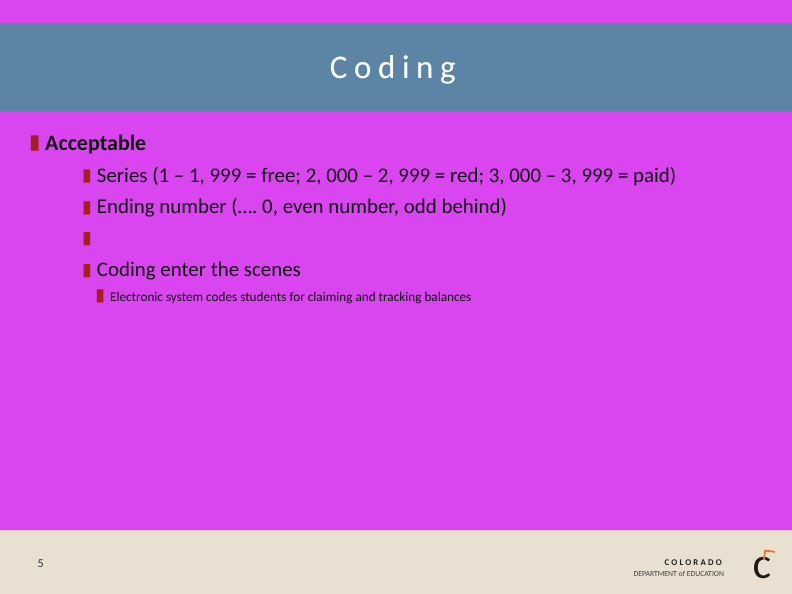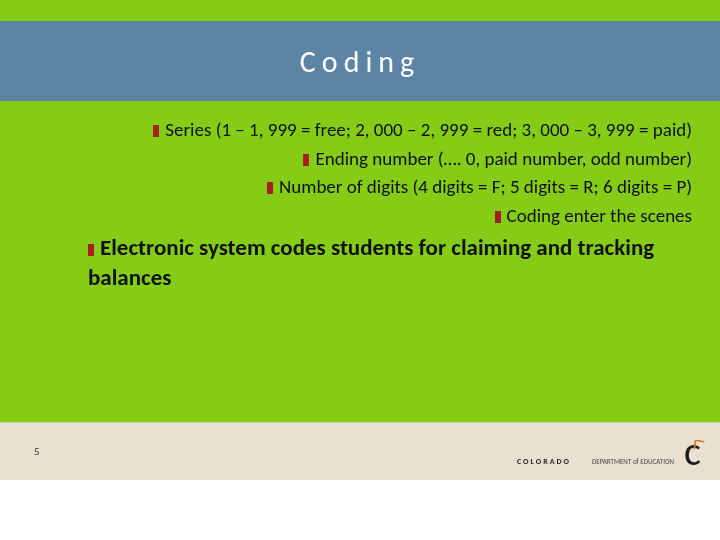--- a/index.html
+++ b/index.html
@@ -1,17 +1,17 @@
 <!DOCTYPE html>
 <html><head>
 <meta charset="utf-8">
 <style>
   * { margin: 0; padding: 0; box-sizing: border-box; }
   html, body { width: 720px; height: 540px; font-family: Calibri, Arial, sans-serif; background: #fff; overflow: hidden; }
-  .slide { width: 720px; height: 480px; position: relative; background: #84cc16; }
+  .slide { width: 720px; height: 540px; position: relative; background: #d946ef; }
   .title-band {
     position: absolute;
     top: 21px;
     left: 0;
     width: 720px;
     height: 80px;
     background: #5b84a5;
     display: flex;
     align-items: center;
     justify-content: center;
@@ -36,22 +36,22 @@
     background: #a61f1f;
     margin-right: 6px;
     vertical-align: -1px;
   }
   .bullet-marker.sm {
     width: 6px;
     height: 12px;
     vertical-align: -1px;
   }
   .lvl0 { font-size: 20px; font-weight: 700; margin-bottom: 6px; }
-  .lvl1 { font-size: 19px; font-weight: 400; margin-left: 30px; margin-bottom: 4px; line-height: 1.3; text-align: right; }
-  .lvl2 { font-size: 23px; font-weight: 700; margin-left: 60px; margin-bottom: 4px; line-height: 1.3; }
+  .lvl1 { font-size: 19px; font-weight: 400; margin-left: 48px; margin-bottom: 4px; line-height: 1.3; }
+  .lvl2 { font-size: 12px; font-weight: 400; margin-left: 60px; margin-bottom: 4px; line-height: 1.3; }
   .footer {
     position: absolute;
     left: 0;
     bottom: 0;
     width: 720px;
     height: 58px;
     background: #e9e0d2;
     border-top: 1px solid #d6cdbe;
   }
   .page-num {
@@ -64,24 +64,24 @@
   .cde-logo {
     position: absolute;
     right: 20px;
     bottom: 8px;
     display: flex;
     align-items: flex-end;
     gap: 6px;
   }
   .cde-small {
     display: flex;
-    flex-direction: row;
+    flex-direction: column;
     align-items: flex-end;
     margin-bottom: 6px;
-    margin-right: 4px;
+    margin-right: 20px;
   }
   .cde-small-line1 { font-size: 8px; letter-spacing: 2px; font-weight: 700; color: #222; }
   .cde-small-line2 { font-size: 7px; color: #444; padding-left: 21px; }
   .cde-big { font-size: 40px; font-weight: 300; color: #1a1a1a; letter-spacing: -1px; line-height: 1; display: flex; align-items: flex-end; }
   .cde-big .c-wrap { position: relative; display: inline-block; }
   .cde-big .c-mark {
     position: absolute;
     top: 8px;
     left: 10px;
     width: 10px;
@@ -95,29 +95,32 @@
 </head>
 <body>
 
 <div class="slide">
 
   <div class="title-band">
     <div class="title-text">Coding</div>
   </div>
 
   <div class="content">
+    <div class="lvl0">
+      <span class="bullet-marker"></span><span>Acceptable</span>
+    </div>
 
     <div class="lvl1">
       <span class="bullet-marker sm"></span><span>Series (1 – 1, 999 = free; 2, 000 – 2, 999 = red; 3, 000 – 3, 999 = paid)</span>
     </div>
     <div class="lvl1">
-      <span class="bullet-marker sm"></span><span>Ending number (…. 0, paid number, odd number)</span>
+      <span class="bullet-marker sm"></span><span>Ending number (…. 0, even number, odd behind)</span>
     </div>
     <div class="lvl1">
-      <span class="bullet-marker sm"></span><span>Number of digits (4 digits = F; 5 digits = R; 6 digits = P)</span>
+      <span class="bullet-marker sm"></span>
     </div>
     <div class="lvl1">
       <span class="bullet-marker sm"></span><span>Coding enter the scenes</span>
     </div>
 
     <div class="lvl2">
       <span class="bullet-marker sm"></span><span>Electronic system codes students for claiming and tracking balances</span>
     </div>
   </div>
 

